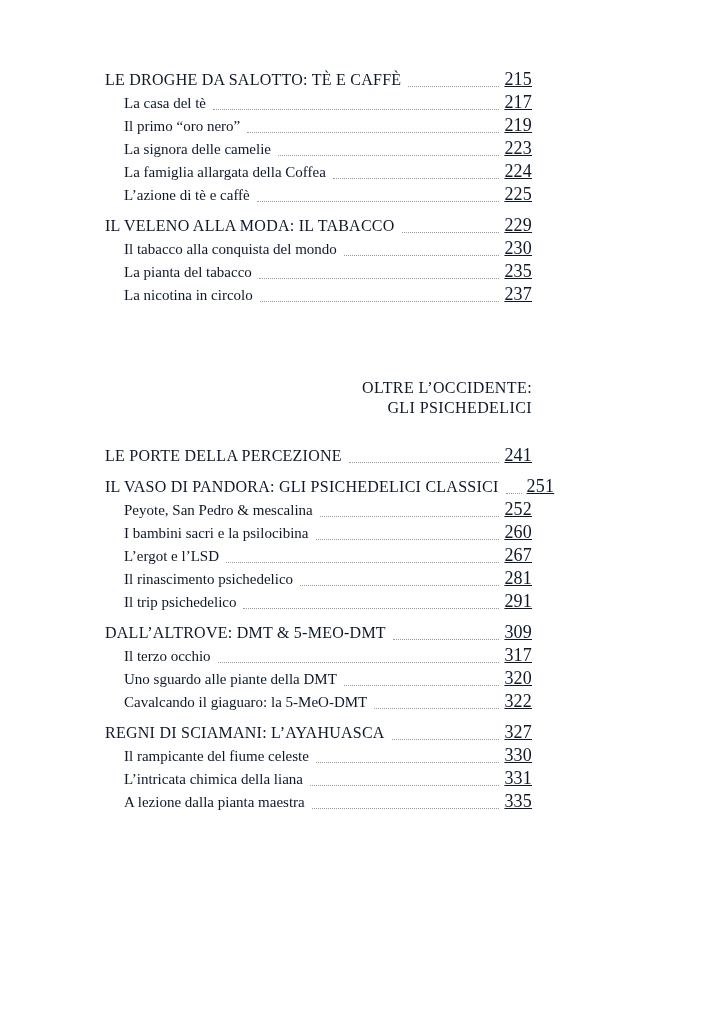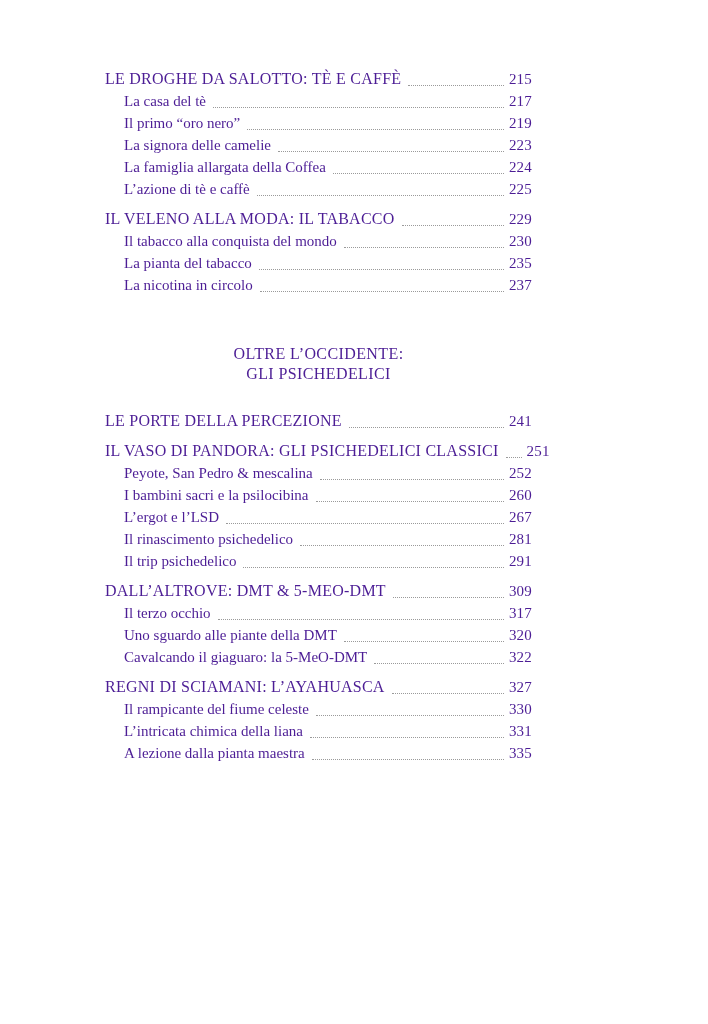--- a/index.html
+++ b/index.html
@@ -6,33 +6,33 @@
     margin: 0;
     padding: 0;
     background: #ffffff;
   }
   .page {
     position: relative;
     width: 632px;
     height: 1024px;
     background: #ffffff;
     font-family: "Liberation Serif", "DejaVu Serif", serif;
-    color: #4c1d95;
+    color: #0f172a;
     overflow: hidden;
     box-sizing: border-box;
   }
   .toc {
     padding: 68px 100px 0 105px;
   }
   .toc-section { margin-top: 8px; }
   .toc-section:first-child { margin-top: 0; }
   .part-heading {
-    margin-top: 48px;
+    margin-top: 72px;
     margin-bottom: 26px;
-    text-align: center;
+    text-align: right;
     font-size: 16px;
     line-height: 20px;
     letter-spacing: 0.4px;
   }
   .row {
     display: flex;
     align-items: baseline;
     line-height: 22px;
   }
   .title-row {
@@ -47,23 +47,24 @@
   .seg-i { }
   .leader {
     flex: 1 1 auto;
     min-width: 16px;
     align-self: flex-end;
     border-bottom: 1px dotted #9a9a9a;
     margin: 0 5px 4px 7px;
     height: 0;
   }
   .pagenum {
-    font-size: 15px;
+    font-size: 18px;
     letter-spacing: 0.2px;
     white-space: nowrap;
+    text-decoration: underline;
   }
 </style>
 </head>
 <body>
 
 <div class="page">
   <div class="toc">
       <section class="toc-section">
         <div class="row title-row">
           <span class="label">LE DROGHE DA SALOTTO: TÈ E CAFFÈ</span>

